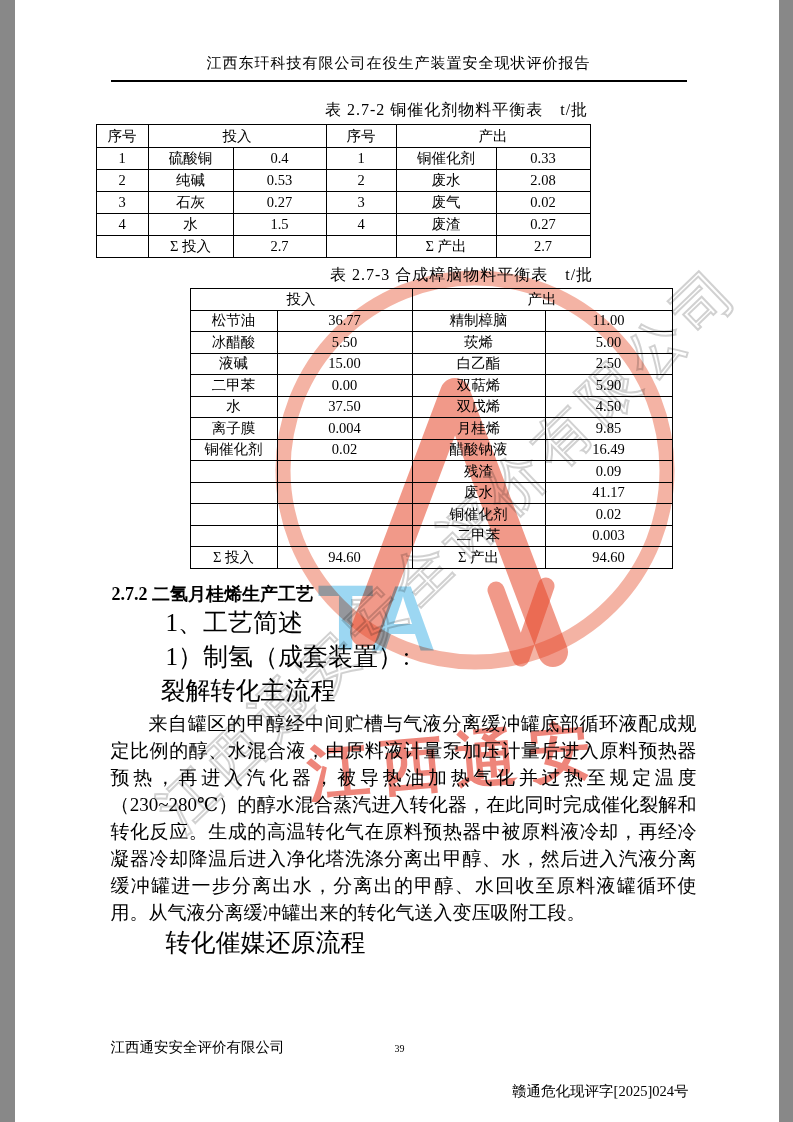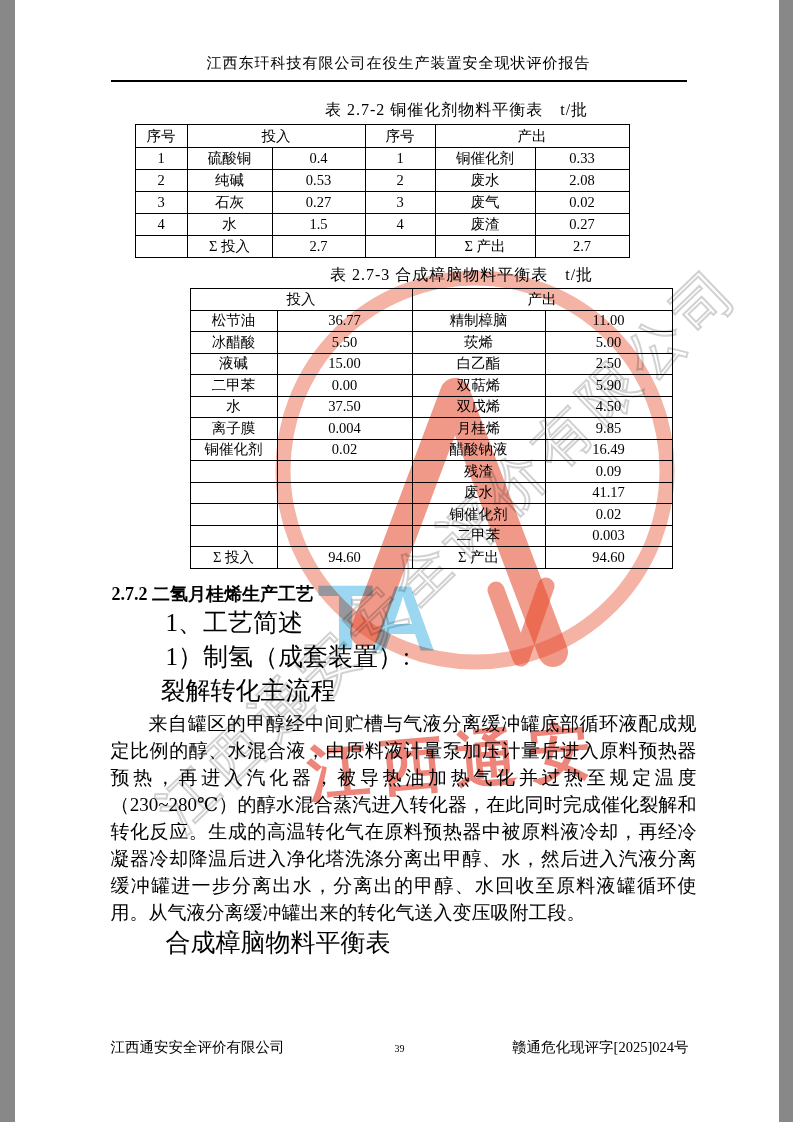--- a/index.html
+++ b/index.html
@@ -34,21 +34,21 @@
   td,th{
     border:1.5px solid #000;
     font-weight:normal;
     text-align:center;
     font-size:14.5px;
     padding:0;
     height:21px;
     overflow:hidden;
     white-space:nowrap;
   }
-  .tbl1{margin-left:120px;width:494px;}
+  .tbl1{margin-left:81px;width:494px;}
   .tbl1 th{height:22px;}
   .tbl2{margin-left:175px;width:482px;}
   .tbl2 td,.tbl2 th{height:20.5px;}
   
   .sec-h{
     margin:13px 0 0 97px;
     font-size:18px;
     font-weight:bold;
     font-family:"Liberation Serif","DejaVu Serif",serif;
   }
@@ -68,21 +68,21 @@
   
   .footer{
     position:absolute;
     left:96px;right:90px;top:1038px;
     display:flex;
     align-items:flex-start;
     font-size:14.5px;
   }
   .footer .f-left{flex:1;text-align:left;}
   .footer .f-page{width:60px;text-align:center;font-size:10px;padding-top:5px;}
-  .footer .f-right{flex:1;text-align:right;}
+  .footer .f-right{flex:1;text-align:right;margin-top:44px;}
   
   .wm{position:absolute;pointer-events:none;mix-blend-mode:multiply;}
   .wm-gray{
     left:126px;top:792px;
     transform:rotate(-44deg);
     transform-origin:0 0;
     font-family:"Liberation Sans","DejaVu Sans",sans-serif;
     font-size:58px;
     letter-spacing:7px;
     white-space:nowrap;
@@ -268,21 +268,21 @@
           <td>94.60</td>
         </tr>
       </tbody>
   </table>
 
   <div class="sec-h">2.7.2 二氢月桂烯生产工艺</div>
   <div class="ln">1、工艺简述</div>
   <div class="ln">1）制氢（成套装置）:</div>
   <div class="ln" style="text-indent:2em;">裂解转化主流程</div>
   <p class="para">来自罐区的甲醇经中间贮槽与气液分离缓冲罐底部循环液配成规定比例的醇、水混合液，由原料液计量泵加压计量后进入原料预热器预热，再进入汽化器，被导热油加热气化并过热至规定温度（230~280℃）的醇水混合蒸汽进入转化器，在此同时完成催化裂解和转化反应。生成的高温转化气在原料预热器中被原料液冷却，再经冷凝器冷却降温后进入净化塔洗涤分离出甲醇、水，然后进入汽液分离缓冲罐进一步分离出水，分离出的甲醇、水回收至原料液罐循环使用。从气液分离缓冲罐出来的转化气送入变压吸附工段。</p>
-  <div class="ln">合成樟脑物料平衡表</div>
+  <div class="ln">转化催媒还原流程</div>
 
   <div class="footer">
     <span class="f-left">江西通安安全评价有限公司</span>
     <span class="f-page">39</span>
     <span class="f-right">赣通危化现评字[2025]024号</span>
   </div>
 
   <div class="wm wm-gray">江西通安安全评价有限公司</div>
 
   <svg class="wm wm-seal" width="420" height="420" viewBox="0 0 420 420">

